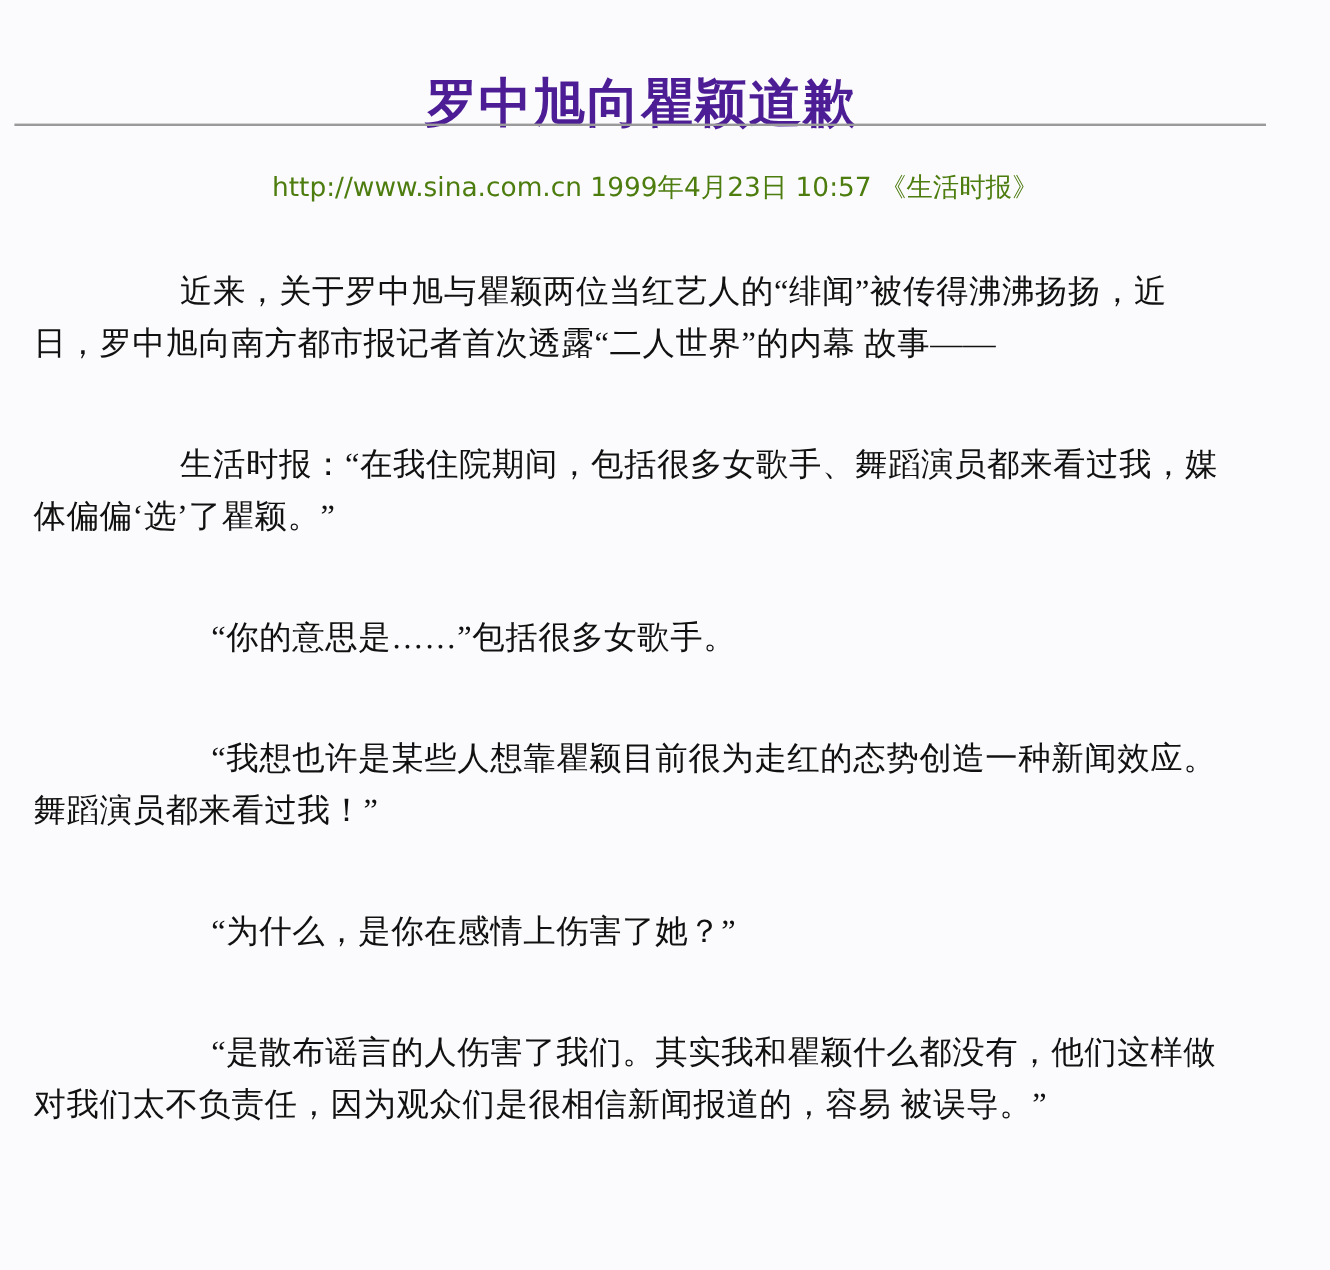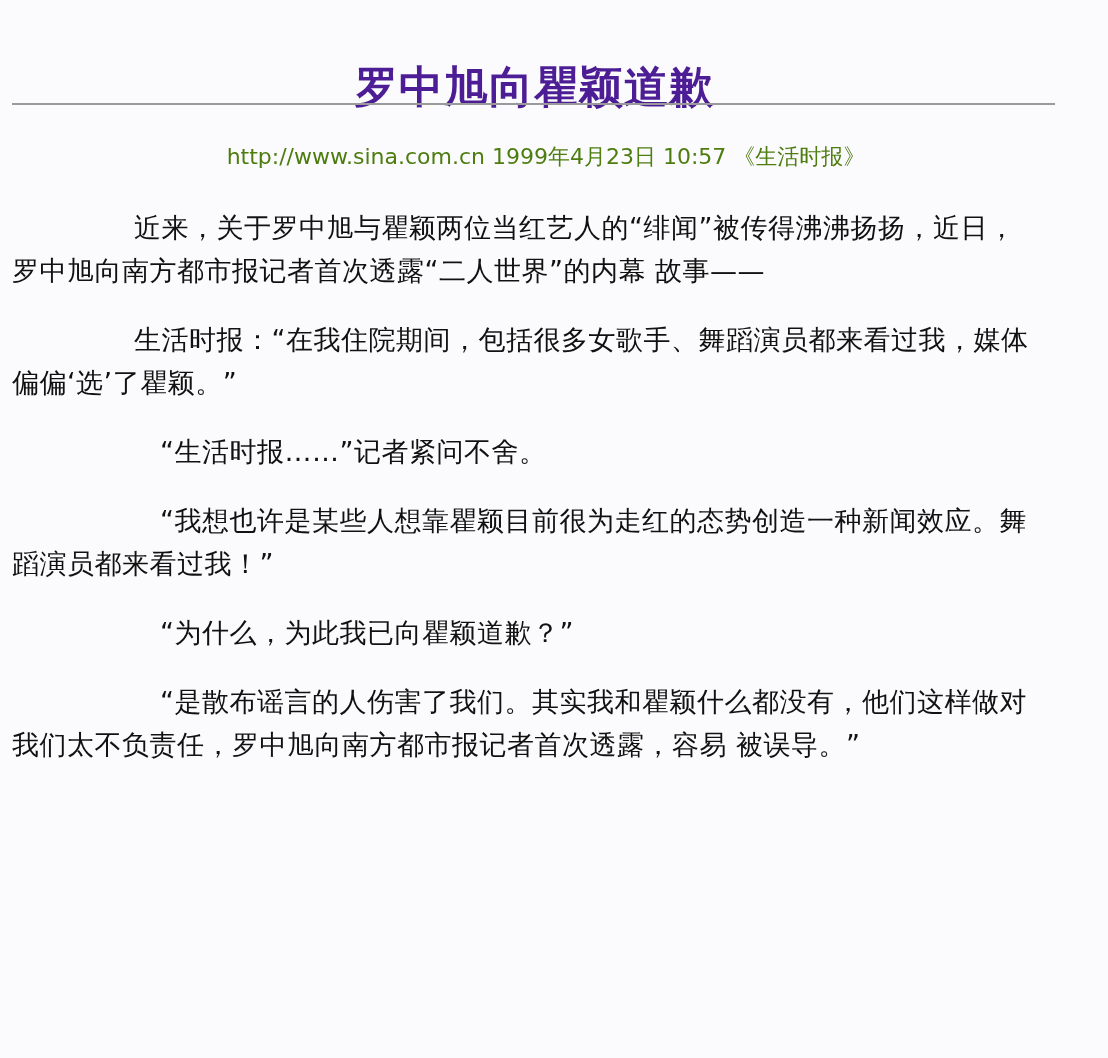--- a/index.html
+++ b/index.html
@@ -47,43 +47,44 @@
     }
     .body {
       position: absolute;
       left: 12px;
       top: 206px;
       width: 1030px;
     }
     .para {
       font-size: 27px;
       line-height: 43px;
-      margin: 0;
+      margin: 16px;
       color: #111;
       letter-spacing: 0.5px;
+      font-family: Liberation Serif, serif;
     }
     .gap { height: 26px; }
     .indent-a { text-indent: 122px; }
     .indent-b { text-indent: 148px; }
   </style>
 </head>
 <body>
 
 <h1 class="title">罗中旭向瞿颖道歉</h1>
 
 <div class="rule"></div>
 
 <div class="meta">http://www.sina.com.cn 1999年4月23日 10:57 《生活时报》</div>
 
 <div class="body">
   <p class="para indent-a">近来，关于罗中旭与瞿颖两位当红艺人的“绯闻”被传得沸沸扬扬，近日，罗中旭向南方都市报记者首次透露“二人世界”的内幕 故事——</p>
   <div class="gap"></div>
   <p class="para indent-a">生活时报：“在我住院期间，包括很多女歌手、舞蹈演员都来看过我，媒体偏偏‘选’了瞿颖。”</p>
   <div class="gap"></div>
-  <p class="para indent-b">“生活时报……”记者紧问不舍。</p>
+  <p class="para indent-b">“你的意思是……”包括很多女歌手。</p>
   <div class="gap"></div>
   <p class="para indent-b">“我想也许是某些人想靠瞿颖目前很为走红的态势创造一种新闻效应。舞蹈演员都来看过我！”</p>
   <div class="gap"></div>
-  <p class="para indent-b">“为什么，为此我已向瞿颖道歉？”</p>
+  <p class="para indent-b">“为什么，是你在感情上伤害了她？”</p>
   <div class="gap"></div>
-  <p class="para indent-b">“是散布谣言的人伤害了我们。其实我和瞿颖什么都没有，他们这样做对我们太不负责任，罗中旭向南方都市报记者首次透露，容易 被误导。”</p>
+  <p class="para indent-b">“是散布谣言的人伤害了我们。其实我和瞿颖什么都没有，他们这样做对我们太不负责任，因为观众们是很相信新闻报道的，容易 被误导。”</p>
   <div class="gap"></div>
 </div>
 
 </body></html>

